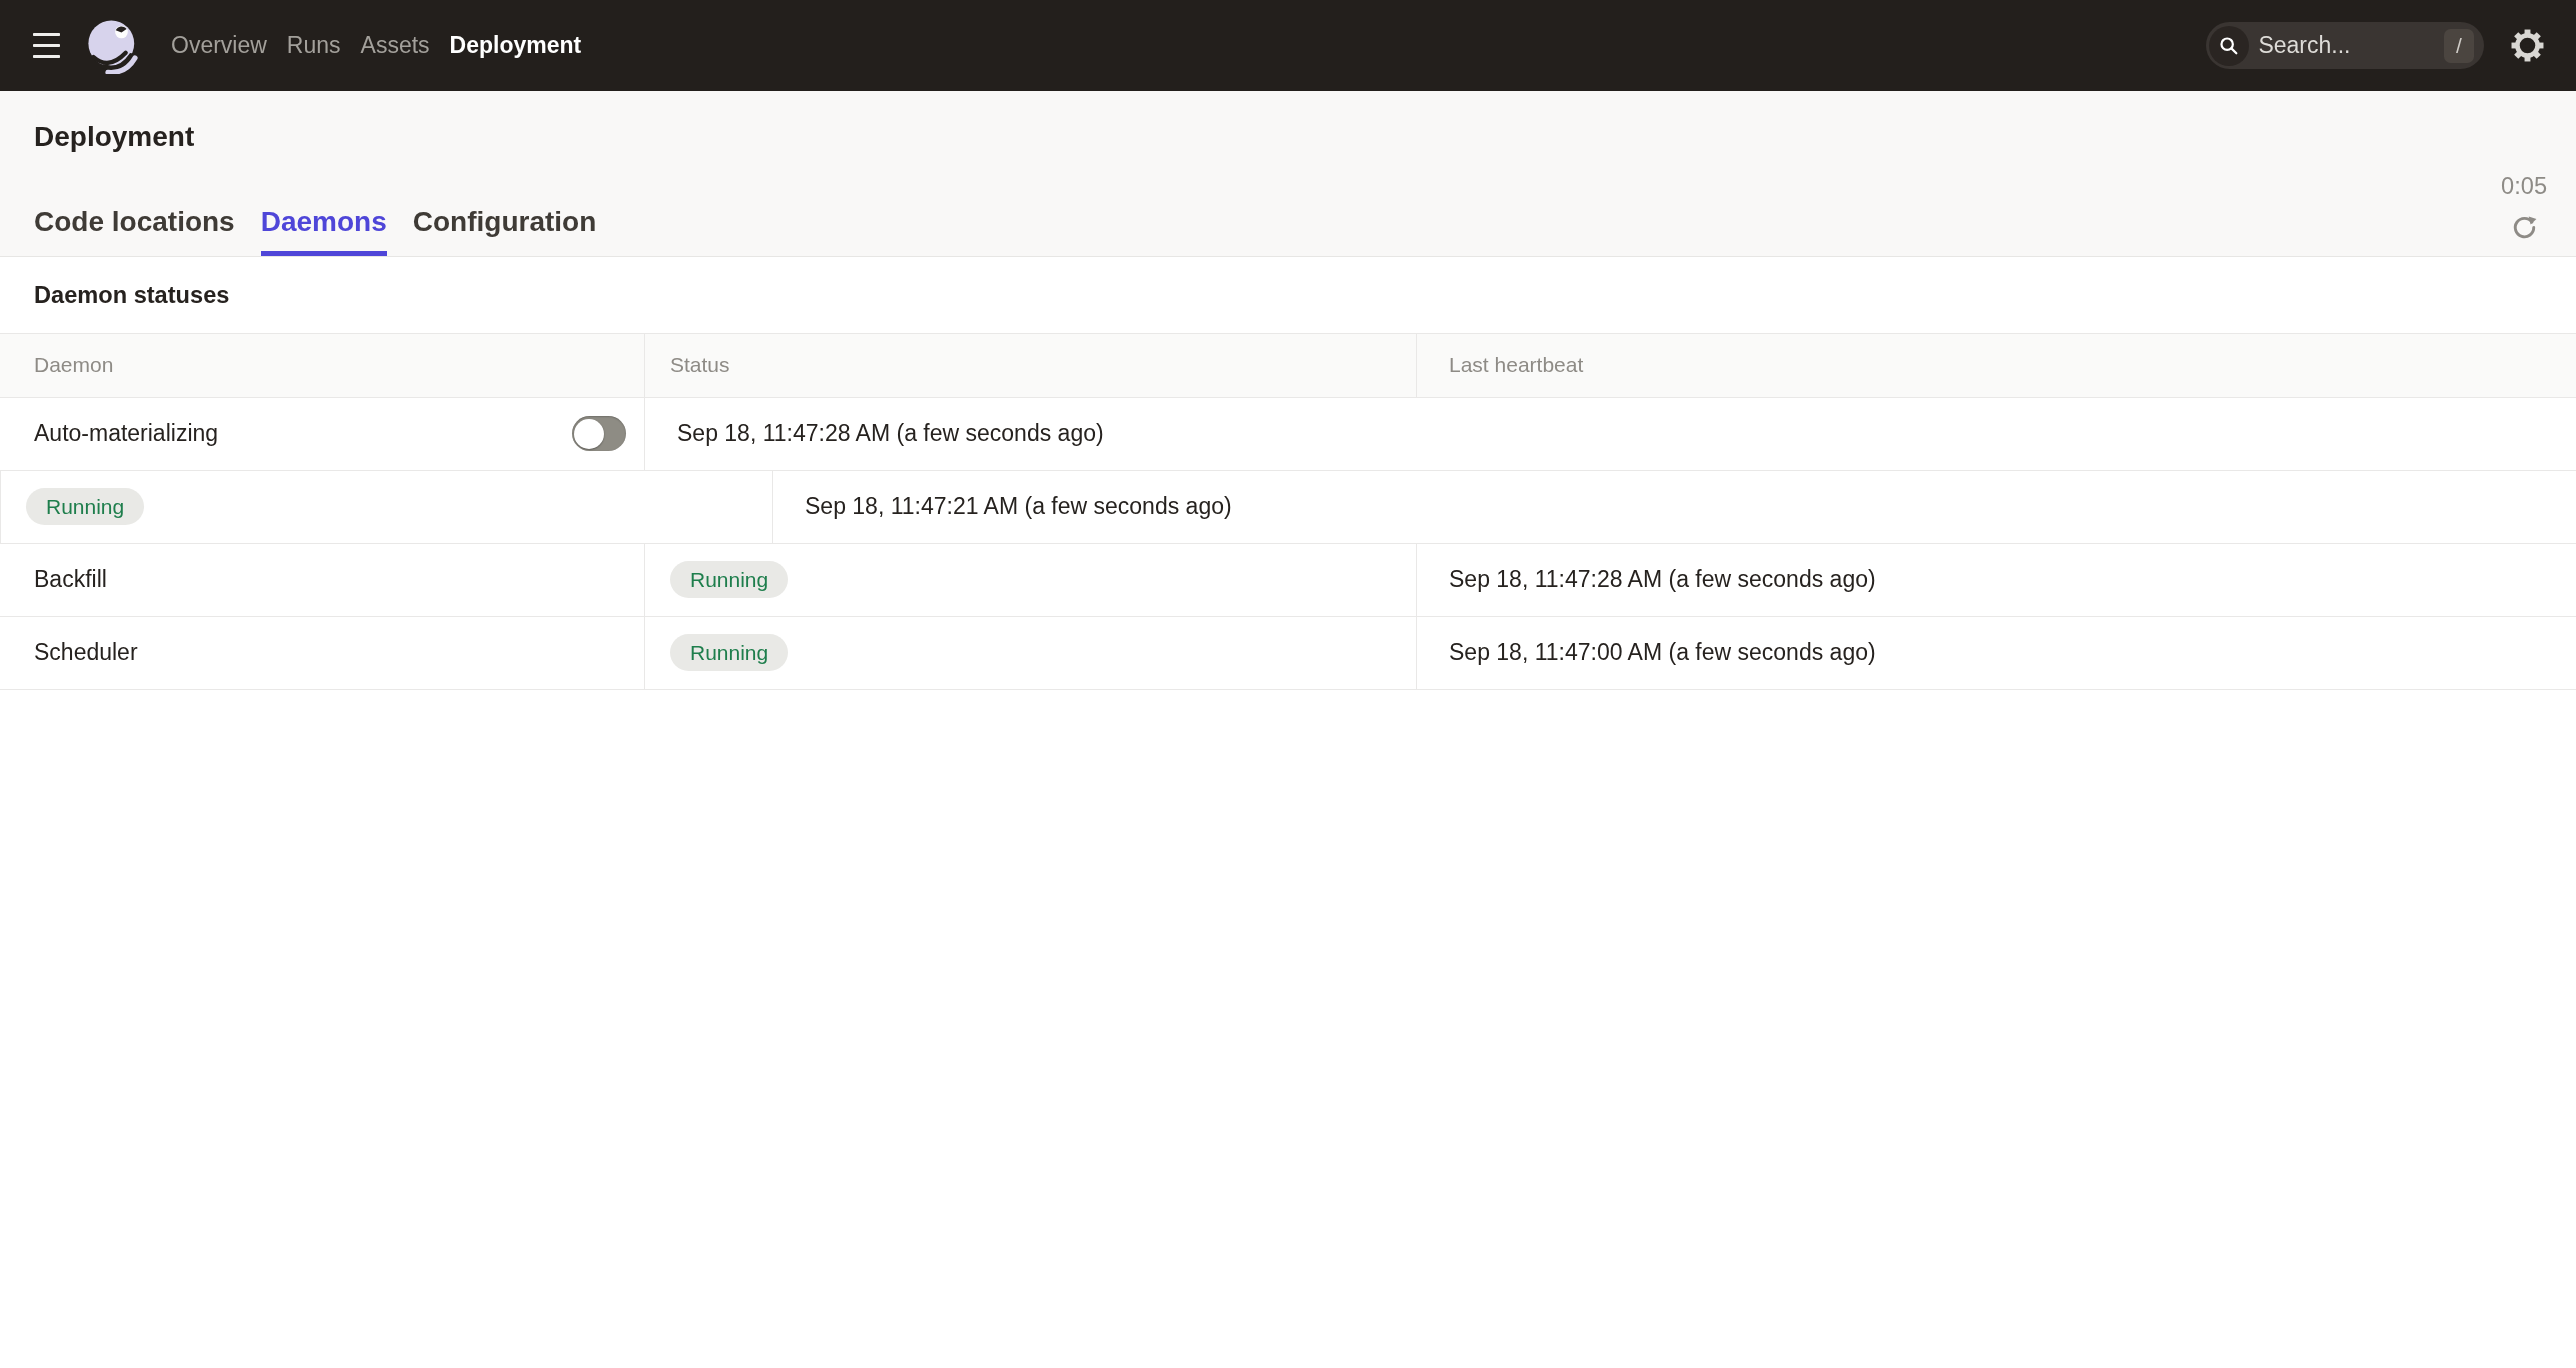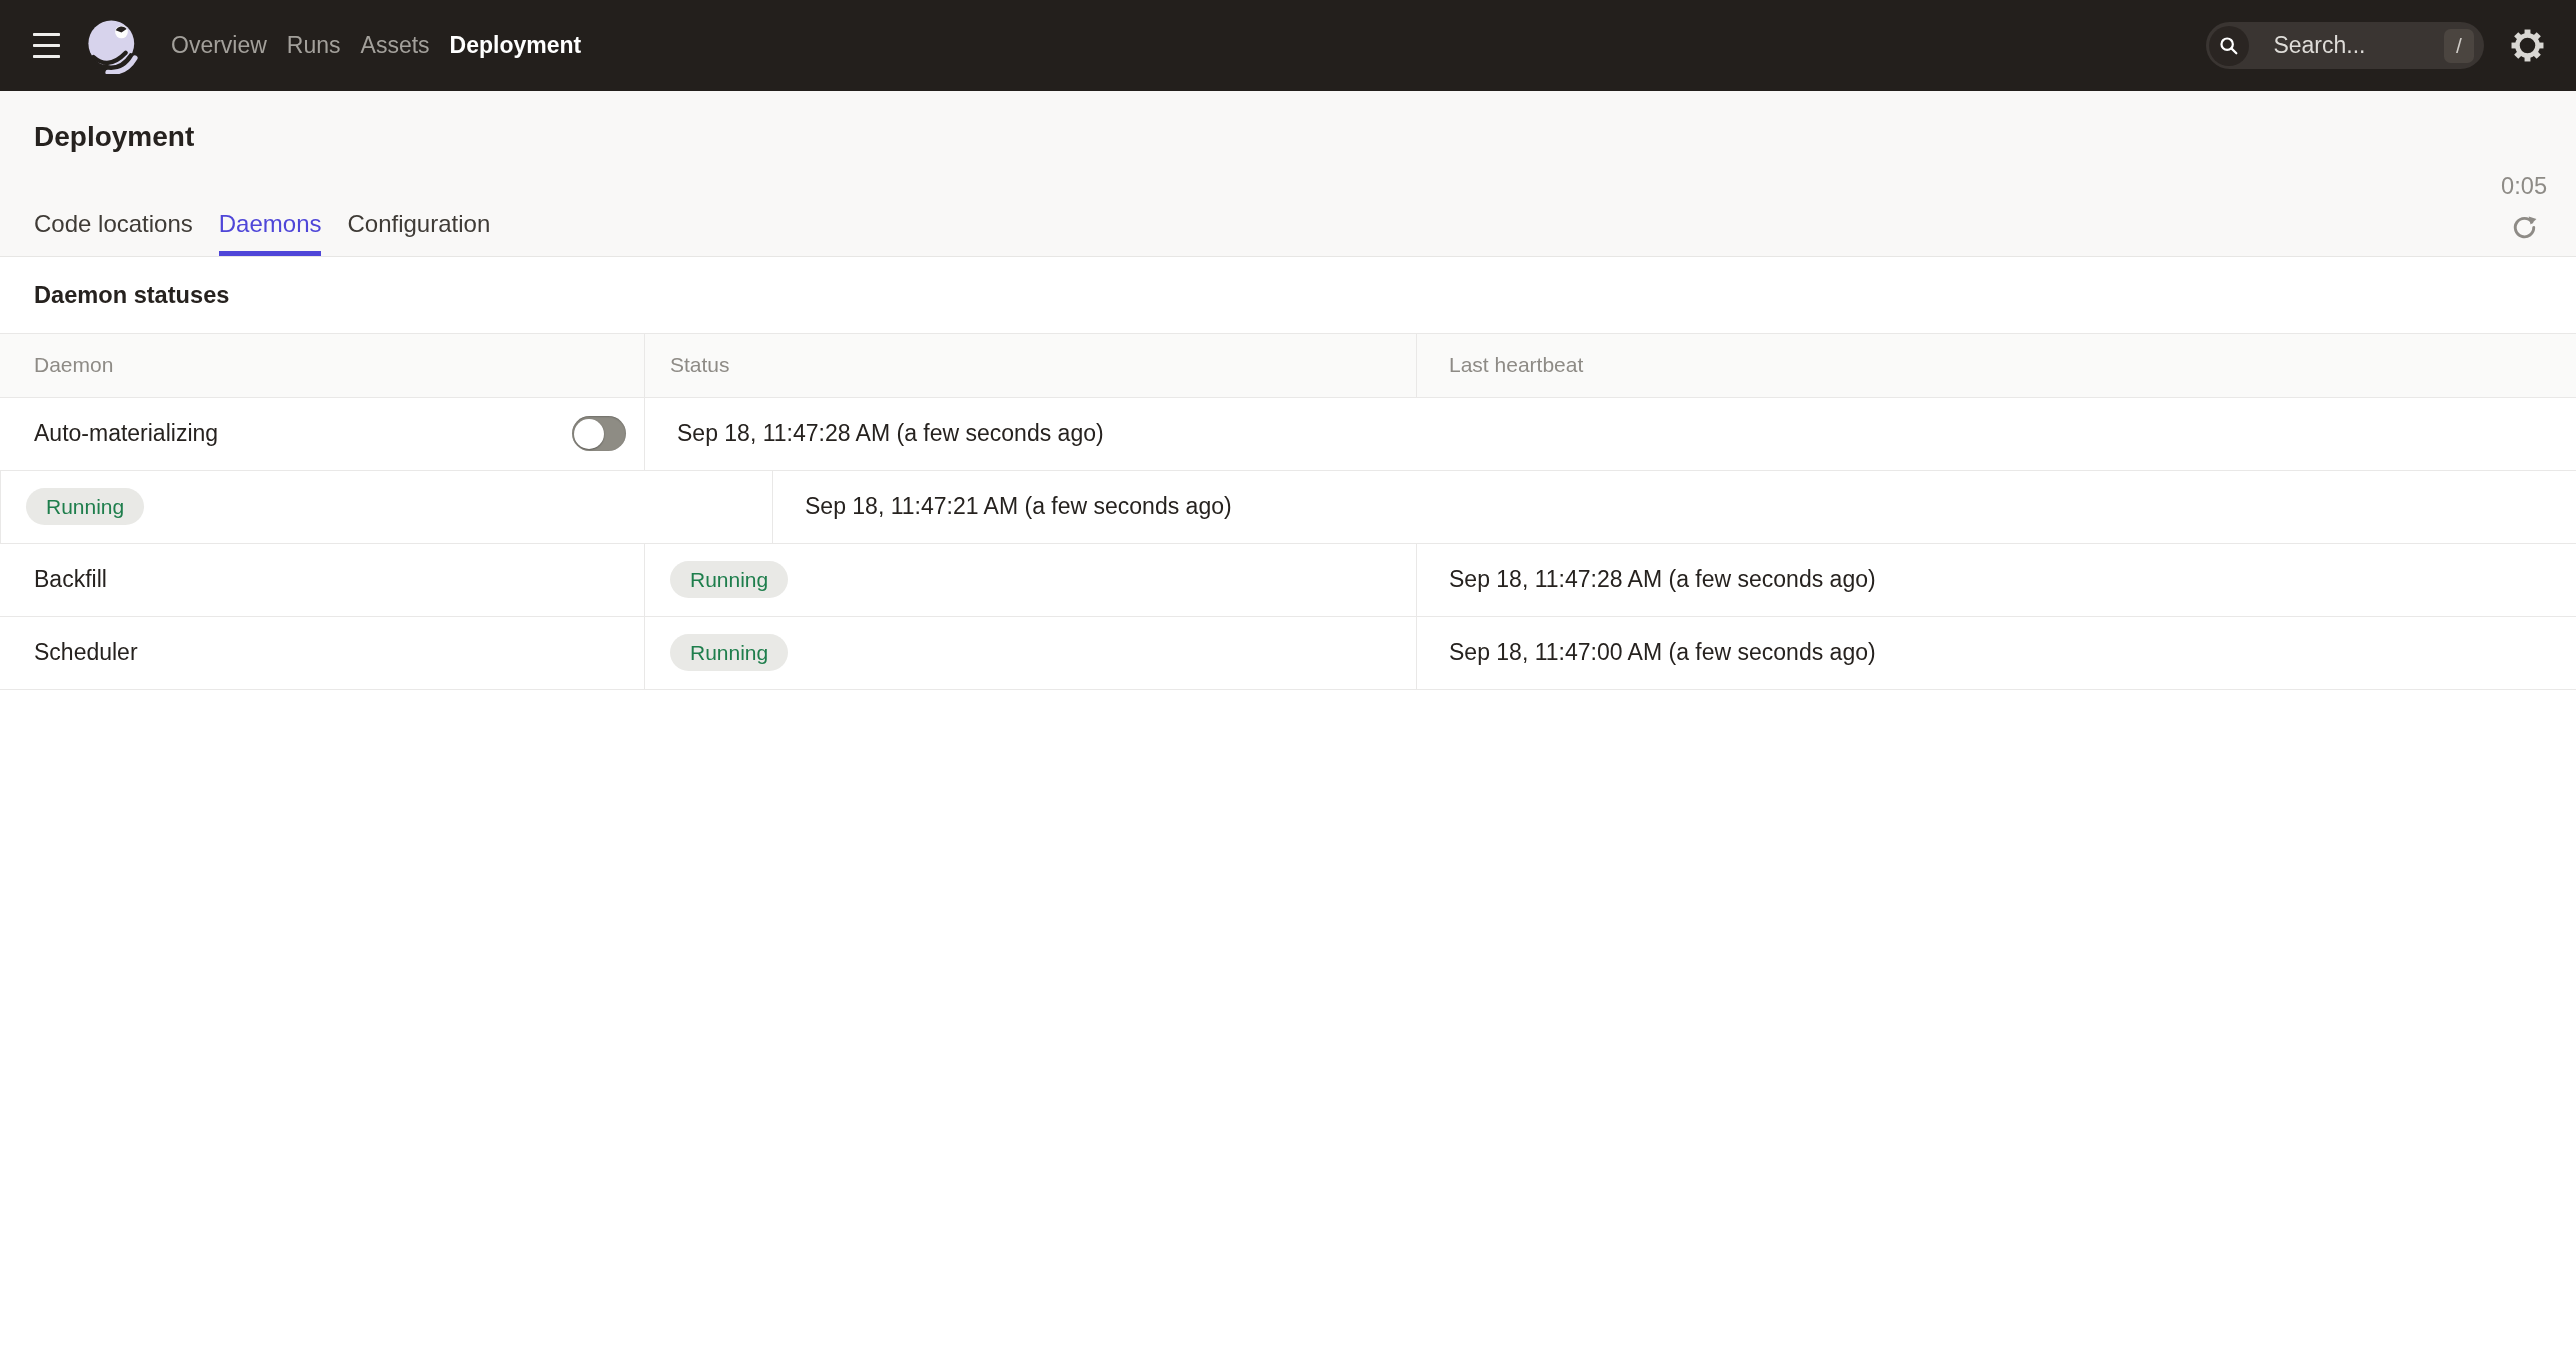--- a/index.html
+++ b/index.html
@@ -13,33 +13,33 @@
   .hamburger span { display:block; height:3.4px; background:#EFEEEC; border-radius:0.8px; }
   .logo { margin-left:25px; width:56px; height:56px; flex:0 0 auto; }
   .nav-links { display:flex; align-items:center; gap:20px; margin-left:30px; }
   .nav-link { font-size:23px; color:#A3A09B; cursor:pointer; }
   .nav-link.active { color:#FFFFFF; font-weight:700; }
   .nav-spacer { flex:1; }
   .search-pill { width:278px; height:47px; border-radius:23.6px; background:#3A3532;
                  display:flex; align-items:center; padding:0 10px 0 3.4px; }
   .search-circle { width:40px; height:40px; border-radius:50%; background:#2A2522;
                    display:flex; align-items:center; justify-content:center; flex:0 0 auto; }
-  .search-input { flex:1; margin-left:24px; background:transparent; border:none; outline:none;
+  .search-input { flex:1; margin-left:9px; background:transparent; border:none; outline:none;
                   font-size:23px; color:#E8E6E2; font-family:"Liberation Sans",sans-serif; min-width:0; }
   .search-input::placeholder { color:#DEDCD8; opacity:1; }
   .shortcut-key { width:30px; height:34px; border-radius:6.7px; background:#4B4540; color:#D0CDC8;
                   font-size:21px; display:flex; align-items:center; justify-content:center; flex:0 0 auto; }
   .gear { margin-left:25px; cursor:pointer; display:flex; }
 
   
   .title-section { height:166px; background:#F9F8F7; border-bottom:0.8px solid #E7E6E4;
                    position:relative; display:flex; flex-direction:column; padding:0 34px; }
   .page-title { padding-top:30px; font-size:28px; font-weight:700; color:#26221F; }
   .tabs { margin-top:auto; display:flex; gap:26px; }
-  .tab { font-size:24px; font-weight:400; color:#3F3B36; padding-bottom:12.6px;
+  .tab { font-size:28px; font-weight:700; color:#3F3B36; padding-bottom:12.6px;
          border-bottom:5px solid transparent; cursor:pointer; }
   .tab.active { color:var(--accent,#4F46D8); border-bottom-color:var(--accent,#4F46D8); }
   .refresh-area { position:absolute; right:29px; bottom:15px; display:flex; align-items:center; gap:14.3px;flex-direction:column; }
   .refresh-timer { font-size:23.6px; color:#8E8B86; }
   .refresh-btn { display:flex; cursor:pointer; }
 
   
   .section-heading { padding:25px 34px 23.6px; font-size:23.6px; font-weight:700; color:#26221F; }
 
   .table { width:100%; }

